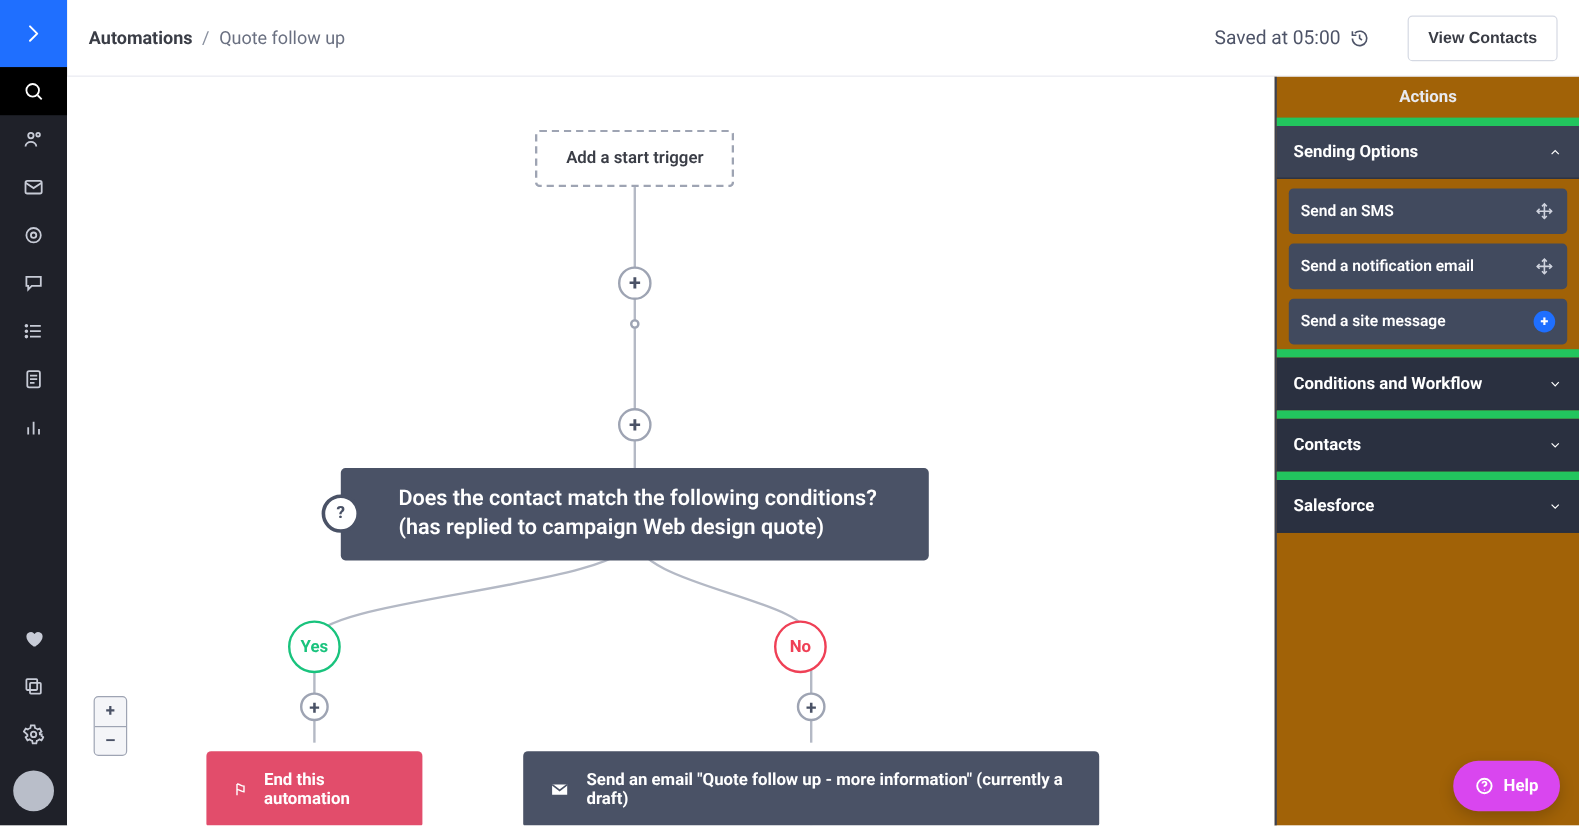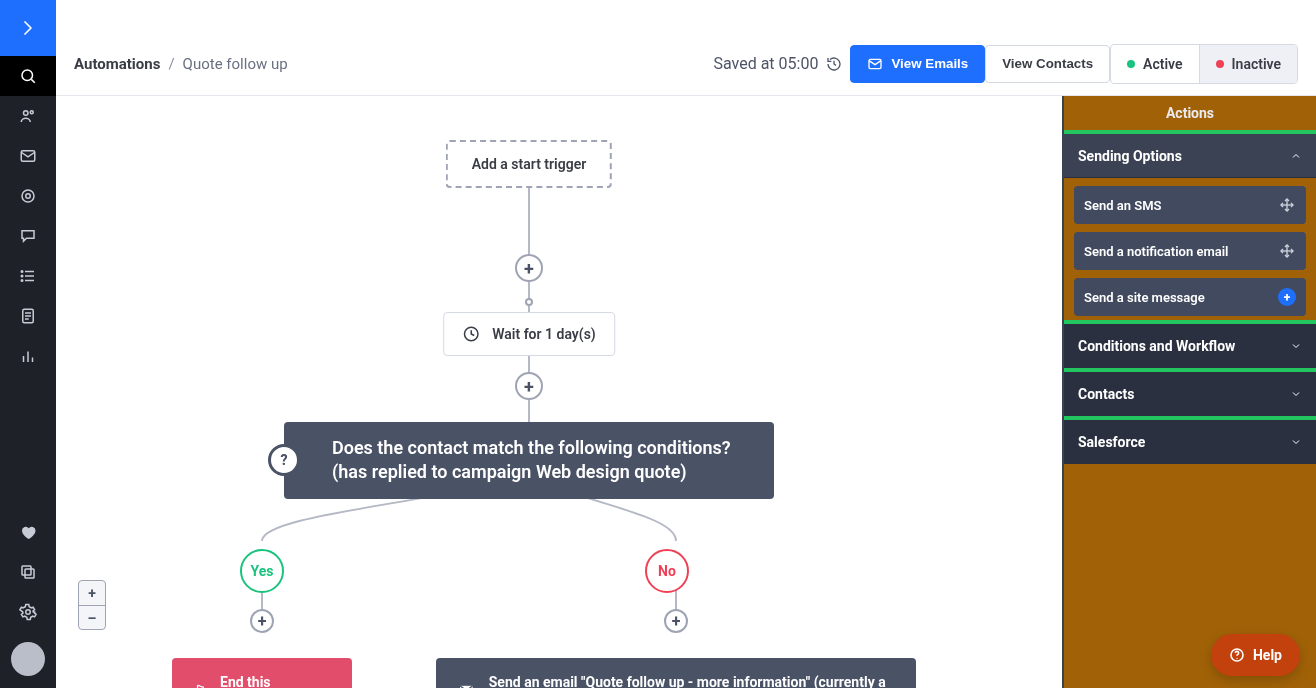--- a/index.html
+++ b/index.html
@@ -28,22 +28,21 @@
     background: #b9bec9; margin: 10px 0 12px;
   }
 
   
   .main { flex: 1; display: flex; flex-direction: column; background: #fff; min-width: 0; }
 
   
   .topbar {
     height: 64px; border-bottom: 1px solid #e5e7ef;
     display: flex; align-items: center; padding: 0 18px;
-    gap: 0;
-    margin-top: 32px;
+    gap: 24px;
   }
   .crumbs { display: flex; gap: 8px; align-items: baseline; font-size: 15px; }
   .crumbs .root { font-weight: 700; color: #3a3d46; }
   .crumbs .sep { color: #89909f; }
   .crumbs .leaf { color: #6a7081; }
   .topbar .grow { flex: 1; }
   .saved { color: #4e5468; font-size: 16px; display: flex; align-items: center; gap: 8px; margin-right: 8px;}
   .btn {
     height: 38px; padding: 0 16px; border-radius: 4px; font-weight: 600;
     cursor: pointer; display: inline-flex; align-items: center; gap: 8px;
@@ -148,21 +147,21 @@
   .panel .search-wrap { padding: 6px 10px 12px; }
   .panel .search {
     width: 100%; height: 32px; border-radius: 4px; border: none;
     padding: 0 10px 0 30px; background: #fff; color: #333;
     font-size: 13px;
   }
   .search-box { position: relative; }
   .search-box .sicon { position: absolute; left: 9px; top: 50%; transform: translateY(-50%); color: #7b8292; }
 
   .section {
-    border-top: 4px solid #22c55e;
+    border-top: 7px solid #22c55e;
   }
   .section .title {
     height: 44px; padding: 0 14px; display: flex; align-items: center;
     font-weight: 700; color: #fff; cursor: pointer;
     justify-content: space-between; background: #3b4254;
     border-bottom: 1px solid #2a3040;
   }
   .section.collapsed .title { background: #2a3040; }
   .section .items { padding: 8px 10px 4px; display: flex; flex-direction: column; gap: 8px; }
   .action-item {
@@ -175,21 +174,21 @@
     width: 18px; height: 18px; border-radius: 50%; background: #1f6fff;
     color: #fff; display: inline-flex; align-items: center; justify-content: center;
     font-size: 12px; font-weight: 800;
   }
 
   .chev { width: 12px; height: 12px; }
 
   
   .help {
     position: absolute; right: 16px; bottom: 12px;
-    background: #c2410c; color: #fff; border-radius: 22px;
+    background: #d946ef; color: #fff; border-radius: 22px;
     height: 42px; padding: 0 18px; display: flex; align-items: center; gap: 8px;
     font-weight: 700; cursor: pointer; box-shadow: 0 4px 12px rgba(0,0,0,.2);
   }
 
   
   .tick { position: absolute; width: 8px; height: 8px; border-radius: 50%; border: 2px solid #9ea4b3; background: #fff; transform: translate(-50%,-50%); }
 
   
   .ico { width: 18px; height: 18px; }
   .ico-s { width: 16px; height: 16px; }
@@ -289,40 +288,23 @@
     </div>
     <div class="grow"></div>
     <div class="saved">
       <span>Saved at 05:00</span>
       <svg class="ico-s" viewBox="0 0 24 24" fill="none" stroke="#4e5468" stroke-width="2">
           <path d="M3 12a9 9 0 1 0 3-6.7"></path>
           <polyline points="3 3 3 8 8 8"></polyline>
           <polyline points="12 7 12 12 15 14"></polyline>
         </svg>
     </div>
-    <button class="btn primary">
-      <svg class="ico-s" viewBox="0 0 24 24" fill="none" stroke="#fff" stroke-width="2">
-          <rect x="3" y="5" width="18" height="14" rx="2"></rect>
-          <polyline points="3 7 12 13 21 7"></polyline>
-        </svg>
-      <span>View Emails</span>
-    </button>
     <button class="btn">
       <span>View Contacts</span>
     </button>
-    <div class="seg">
-      <div>
-        <span class="dot green"></span>
-        <span>Active</span>
-      </div>
-      <div class="inactive">
-        <span class="dot red"></span>
-        <span>Inactive</span>
-      </div>
-    </div>
   </div>
 
   <div class="work">
     <div class="canvas">
 
       <svg class="wires" viewBox="0 0 1006 632" preserveAspectRatio="none">
 
         <line x1="473" y1="70" x2="473" y2="356"></line>
 
         <path d="M473 388 C473 430, 206 440, 206 475"></path>
@@ -336,29 +318,20 @@
 
       <div class="tick" style="left:473px; top:206px;"></div>
       <div class="tick" style="left:473px; top:396px;"></div>
 
       <div class="node" style="left:473px; top:44px;">
         <div class="trigger">Add a start trigger</div>
       </div>
 
       <div class="plus-btn" style="left:473px; top:172px;">+</div>
 
-      <div class="node" style="left:473px; top:216px;">
-        <div class="wait">
-          <svg class="ico" viewBox="0 0 24 24" fill="none" stroke="#3a3d46" stroke-width="2">
-              <circle cx="12" cy="12" r="9"></circle>
-              <polyline points="12 7 12 12 16 14"></polyline>
-            </svg>
-          <span>Wait for 1 day(s)</span>
-        </div>
-      </div>
 
       <div class="plus-btn" style="left:473px; top:290px;">+</div>
 
       <div class="node" style="left:473px; top:326px;">
         <div class="cond">
           <div class="qmark">?</div>
           <div class="cond-text">Does the contact match the following conditions? (has replied to campaign Web design quote)</div>
         </div>
       </div>
 

